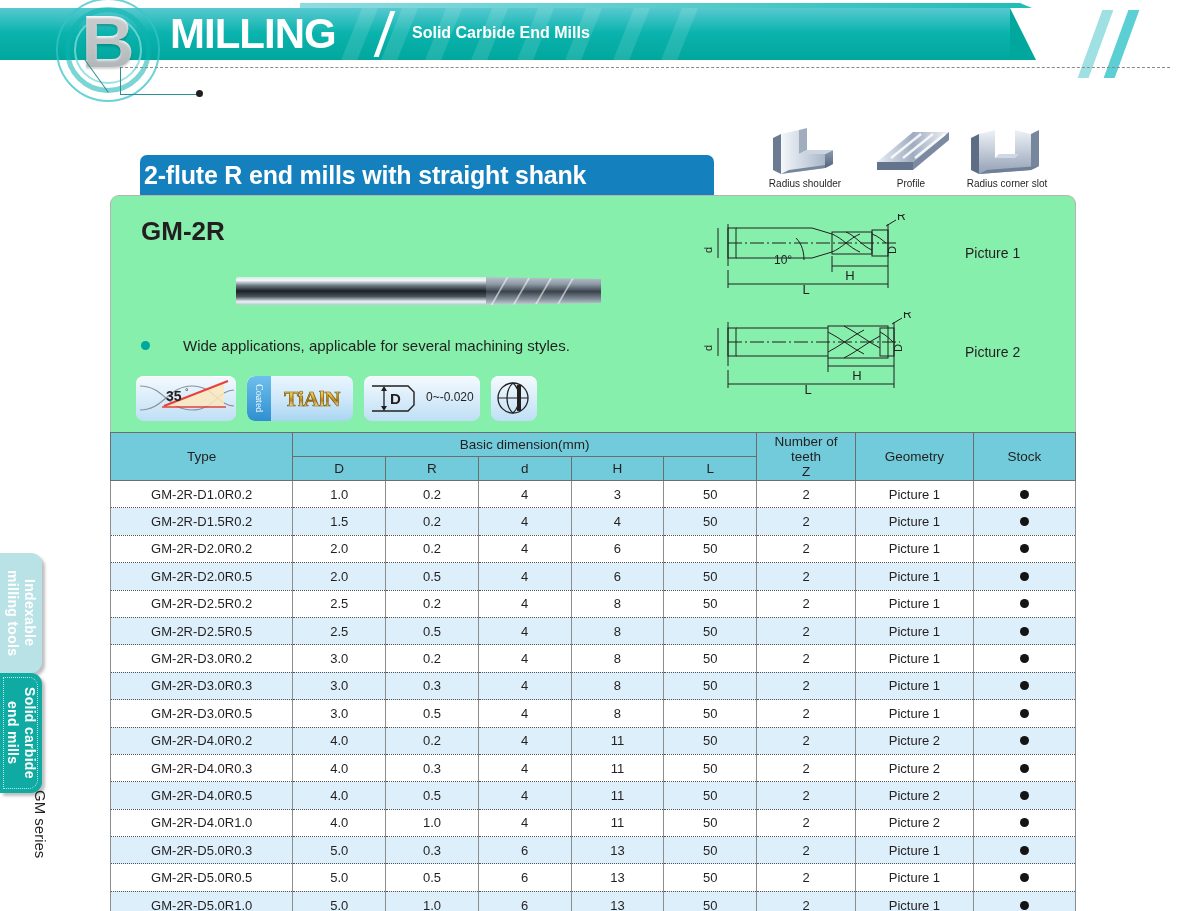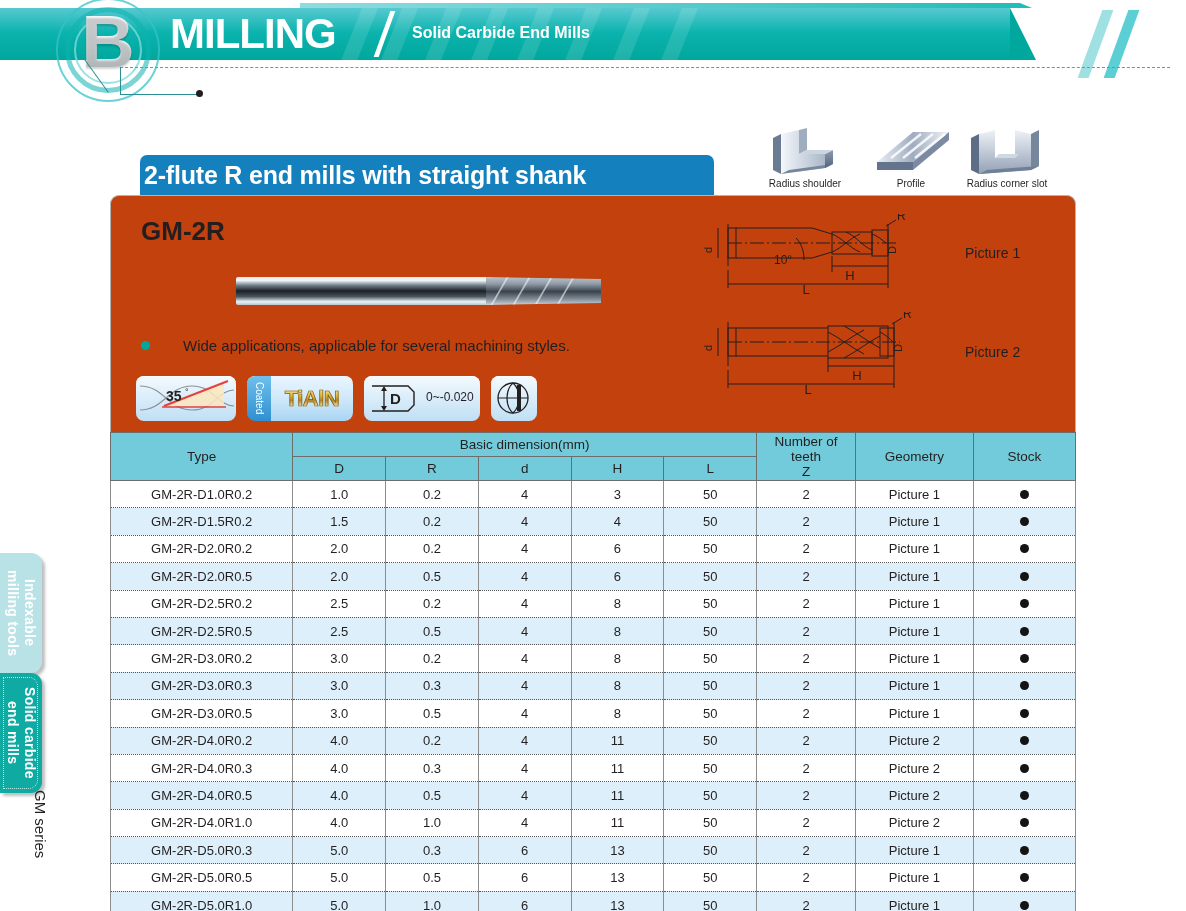--- a/index.html
+++ b/index.html
@@ -72,42 +72,42 @@
 
   
   .appicons{position:absolute;left:755px;top:128px;width:320px;height:68px;}
   .appicon{position:absolute;top:0;width:100px;text-align:center;}
   .appicon .cap{position:absolute;left:0;top:50px;width:100%;font-size:10px;color:#231f20;}
   .ai-art{position:relative;width:100px;height:48px;margin:0 auto;}
 
   
   .panel{position:absolute;left:110px;top:195px;width:966px;height:237px;
          border:1px solid #b4b4b4;border-bottom:none;border-radius:9px 9px 0 0;
-         background:#c2410c;box-sizing:border-box;}
+         background:#86efac;box-sizing:border-box;}
   .model-name{position:absolute;left:30px;top:20px;font-size:26px;font-weight:bold;color:#231f20;}
 
   .tool-photo{position:absolute;left:125px;top:75px;width:365px;height:40px;}
   .tp-shank{position:absolute;left:0;top:6px;width:255px;height:28px;border-radius:2px;
            background:linear-gradient(180deg,#d9e6ea 0%,#f3f8fa 12%,#6f7d86 30%,#1b2026 50%,
                       #4a555d 70%,#e8f1f4 88%,#b9c7ce 100%);}
   .tp-flute{position:absolute;left:250px;top:6px;width:115px;height:28px;
            background:linear-gradient(180deg,#b9c3cc 0%,#8e9aa6 25%,#3b434c 52%,#7e8a95 78%,#c8d2d9 100%);
            clip-path:polygon(0 0,100% 2px,100% calc(100% - 2px),0 100%);}
   .tp-flute i{position:absolute;top:-3px;width:2px;height:36px;background:rgba(255,255,255,.55);transform:skewX(-30deg);}
 
   .bullet-row{position:absolute;left:30px;top:141px;display:flex;align-items:center;}
   .bullet-dot{width:9px;height:9px;border-radius:50%;background:#00a79d;margin-right:8px;}
   .bullet-txt{font-size:15px;color:#231f20;margin-left:25px;}
 
   .badges{position:absolute;left:25px;top:180px;display:flex;gap:11px;}
   .badge{position:relative;height:45px;border-radius:8px;box-sizing:border-box;
          background:linear-gradient(180deg,#f4fafe 0%,#dceefa 45%,#bfdff5 100%);
          box-shadow:inset 0 1px 0 #ffffff;}
   .bg-helix{width:100px;}
-  .bg-coat{width:106px;background:none;overflow:hidden;}
+  .bg-coat{width:106px;background:none;overflow:hidden;font-family:Liberation Serif, serif;}
   .bg-tol{width:116px;display:flex;align-items:center;}
   .bg-flute{width:46px;}
   .coat-band{position:absolute;left:0;top:0;width:24px;height:100%;
          background:linear-gradient(180deg,#6fc0ec,#2f8fd0);border-radius:8px 0 0 8px;}
   .coat-band b{position:absolute;left:0;top:0;width:100%;height:100%;
          display:flex;align-items:center;justify-content:center;writing-mode:vertical-rl;
          font-size:10px;color:#ffffff;font-weight:normal;}
   .coat-body{position:absolute;left:24px;top:0;right:0;height:100%;border-radius:0 8px 8px 0;
          background:linear-gradient(180deg,#eaf6fe 0%,#cfe8fa 50%,#a9d5f2 100%);
          display:flex;align-items:center;justify-content:center;}

